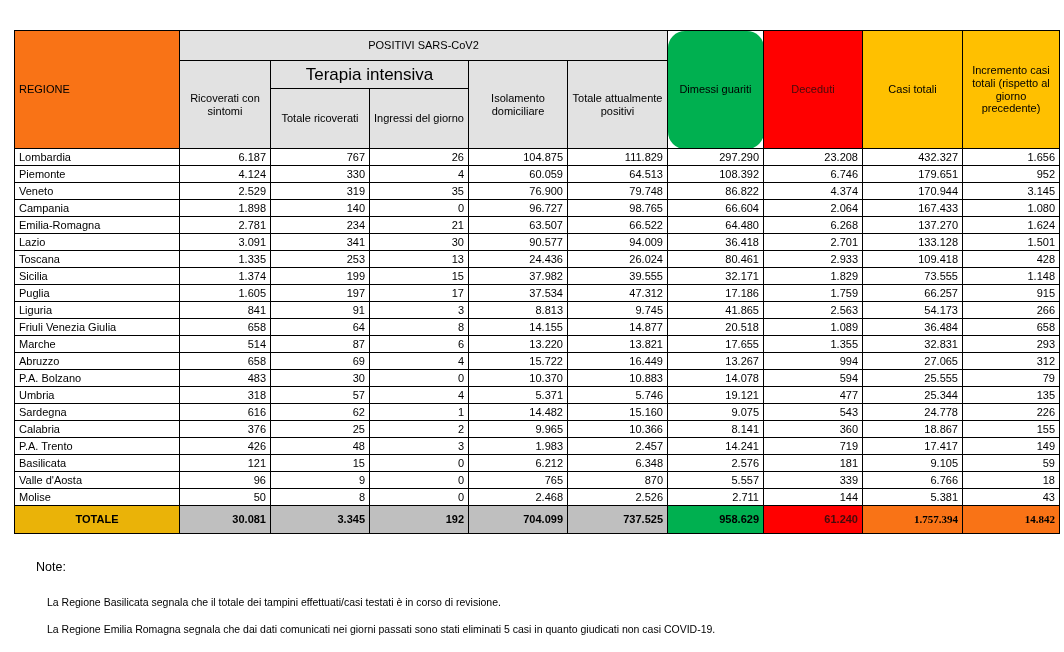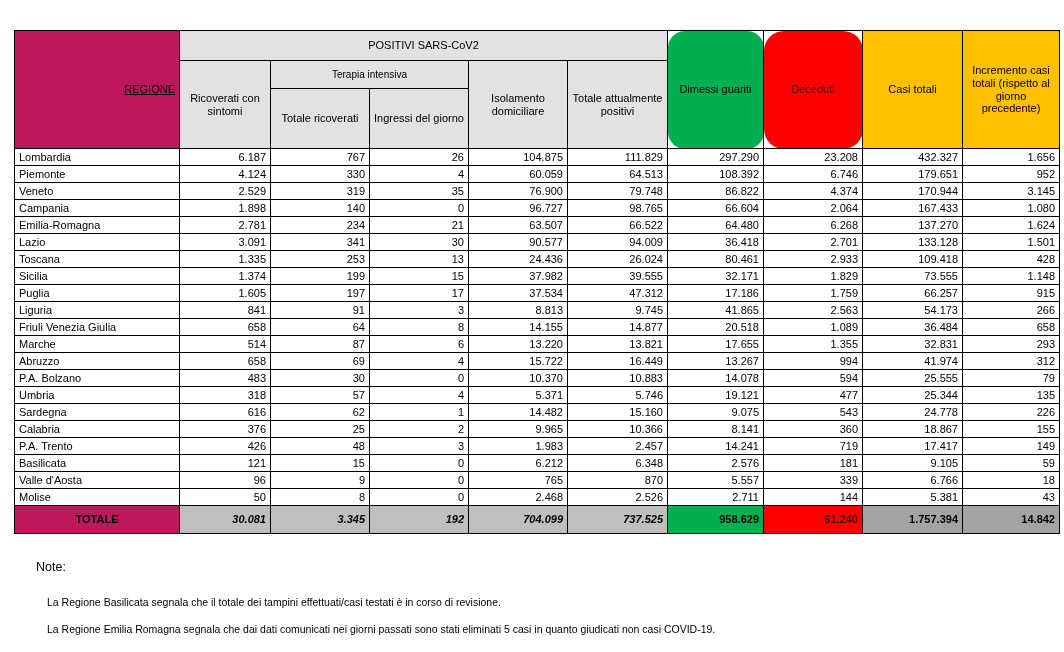--- a/index.html
+++ b/index.html
@@ -12,36 +12,36 @@
     border-collapse:collapse;table-layout:fixed;
   }
   #report-table th,#report-table td{
     border:1px solid #000;overflow:hidden;white-space:nowrap;
     font-size:11px;line-height:1.15;padding:0 4px;box-sizing:border-box;
   }
   #report-table th{font-weight:normal;white-space:normal;}
   tr.hrow1{height:30px;}
   tr.hrow2{height:28px;}
   tr.hrow3{height:60px;}
-  th.regione{background:#be185d;font-weight:bold;font-size:11.5px;text-align:right;text-decoration:underline;}
+  th.regione{background:#f97316;font-weight:bold;font-size:11.5px;text-align:left;}
   th.group-title{background:#E2E2E2;font-weight:bold;font-size:13px;text-align:center;}
   th.sub{background:#E2E2E2;text-align:center;font-size:11px;}
   th.green{background:#00B050;text-align:center;border-radius:17px;}
-  th.red{background:#FF0000;text-align:center;color:#440B0B;border-radius:20px;}
+  th.red{background:#FF0000;text-align:center;color:#440B0B;}
   th.yellow{background:#FFC000;text-align:center;font-size:10.5px;}
   tbody tr{height:17px;margin-top:25px;}
   tbody td.region{text-align:left;}
   tbody td.num{text-align:right;}
   tr.totale-row{height:28px;font-weight:bold;}
   tr.totale-row td{font-weight:bold;}
-  td.t-label{background:#be185d;text-align:center;font-size:11.5px;}
-  td.t-gray{background:#BFBFBF;text-align:right;font-style:italic;}
+  td.t-label{background:#eab308;text-align:center;font-size:11.5px;}
+  td.t-gray{background:#BFBFBF;text-align:right;}
   td.t-green{background:#00B050;text-align:right;}
   td.t-red{background:#FF0000;text-align:right;color:#440B0B;}
-  td.t-yellow{background:#a3a3a3;text-align:right;}
+  td.t-yellow{background:#f97316;text-align:right;font-family:Liberation Serif, serif;}
   #notes{position:absolute;left:20px;top:560px;width:1020px;}
   #notes .note-heading{font-size:12.5px;margin:0 0 22px 16px;}
   #notes .note-line{font-size:10.5px;margin:0 0 15px 0;padding-left:27px;}
 </style>
 </head>
 <body>
 
 <table id="report-table">
   <colgroup>
     <col style="width:165px">
@@ -59,21 +59,21 @@
     <tr class="hrow1">
       <th class="regione" rowspan="3">REGIONE</th>
       <th class="group-title" colspan="5">POSITIVI SARS-CoV2</th>
       <th class="green" rowspan="3">Dimessi guariti</th>
       <th class="red" rowspan="3">Deceduti</th>
       <th class="yellow" rowspan="3">Casi totali</th>
       <th class="yellow" rowspan="3">Incremento casi totali (rispetto al giorno precedente)</th>
     </tr>
     <tr class="hrow2">
       <th class="sub" rowspan="2">Ricoverati con sintomi</th>
-      <th class="sub" colspan="2" style="font-size:10px;">Terapia intensiva</th>
+      <th class="sub" colspan="2" style="font-size:17px;">Terapia intensiva</th>
       <th class="sub" rowspan="2">Isolamento domiciliare</th>
       <th class="sub" rowspan="2">Totale attualmente positivi</th>
     </tr>
     <tr class="hrow3">
       <th class="sub">Totale ricoverati</th>
       <th class="sub">Ingressi del giorno</th>
     </tr>
   </thead>
   <tbody>
       <tr>
@@ -222,21 +222,21 @@
       </tr>
       <tr>
         <td class="region">Abruzzo</td>
         <td class="num">658</td>
         <td class="num">69</td>
         <td class="num">4</td>
         <td class="num">15.722</td>
         <td class="num">16.449</td>
         <td class="num">13.267</td>
         <td class="num">994</td>
-        <td class="num">41.974</td>
+        <td class="num">27.065</td>
         <td class="num">312</td>
       </tr>
       <tr>
         <td class="region">P.A. Bolzano</td>
         <td class="num">483</td>
         <td class="num">30</td>
         <td class="num">0</td>
         <td class="num">10.370</td>
         <td class="num">10.883</td>
         <td class="num">14.078</td>

